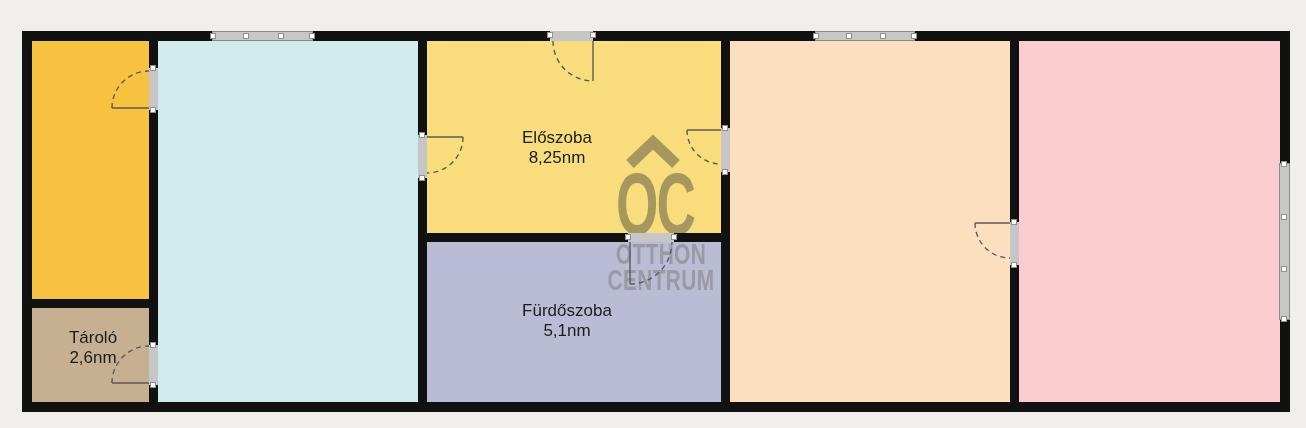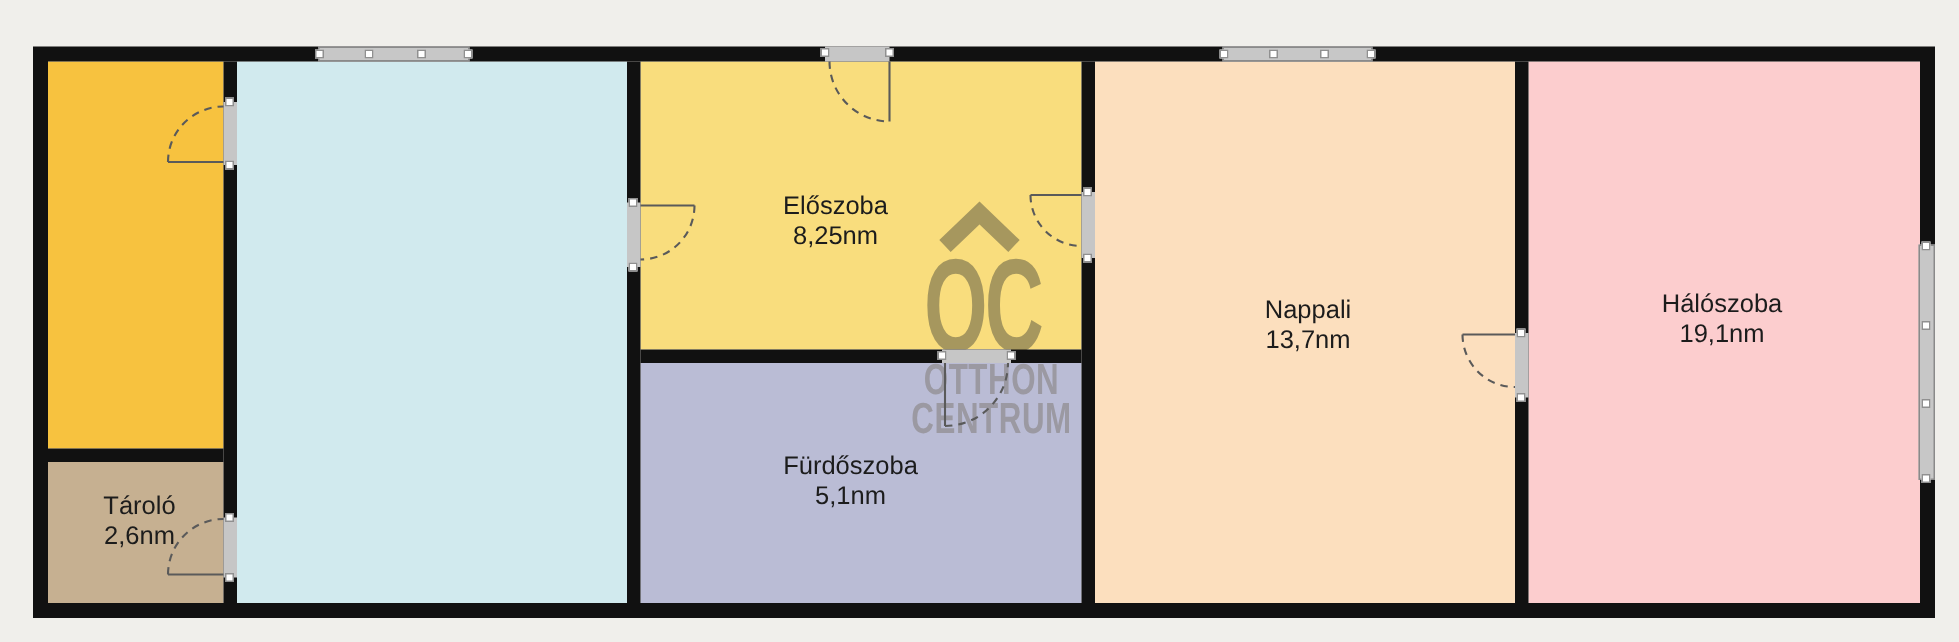--- a/index.html
+++ b/index.html
@@ -120,22 +120,14 @@
     <div>2,6nm</div>
   </div>
   <div class="room-label" style="left: 557px; top: 148px; color: rgb(28, 28, 28);">
     <div>Előszoba</div>
     <div>8,25nm</div>
   </div>
   <div class="room-label" style="left: 567px; top: 321px; color: rgb(28, 28, 28);">
     <div>Fürdőszoba</div>
     <div>5,1nm</div>
   </div>
-  <div class="room-label" style="left: 872px; top: 217px; color: rgb(28, 28, 28);">
-    <div>Nappali</div>
-    <div>13,7nm</div>
-  </div>
-  <div class="room-label" style="left: 1148px; top: 213px; color: rgb(28, 28, 28);">
-    <div>Hálószoba</div>
-    <div>19,1nm</div>
-  </div>
 
 </div>
 
 </body></html>

